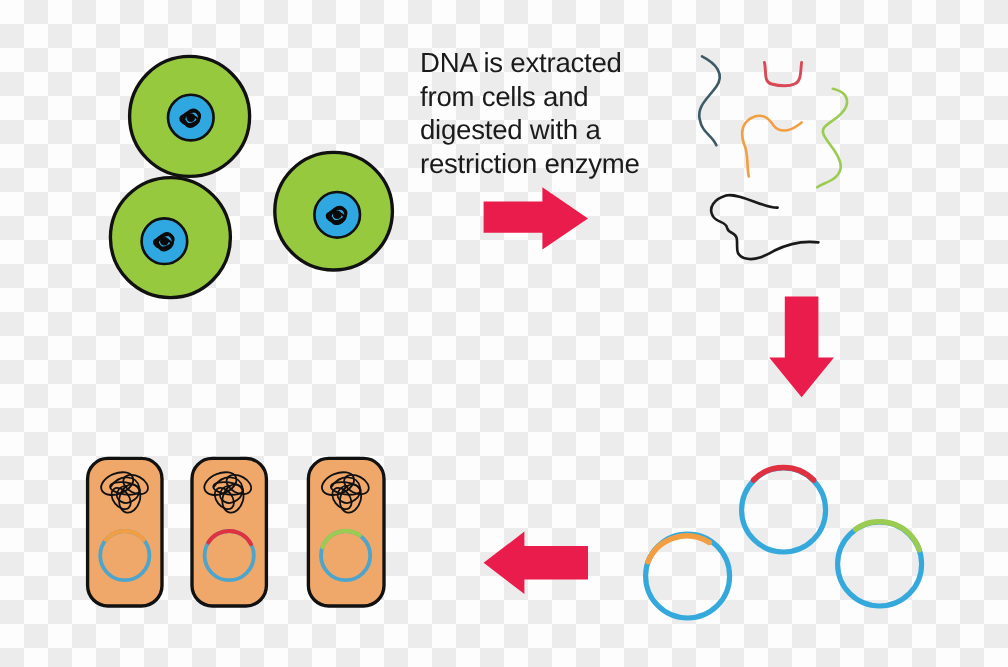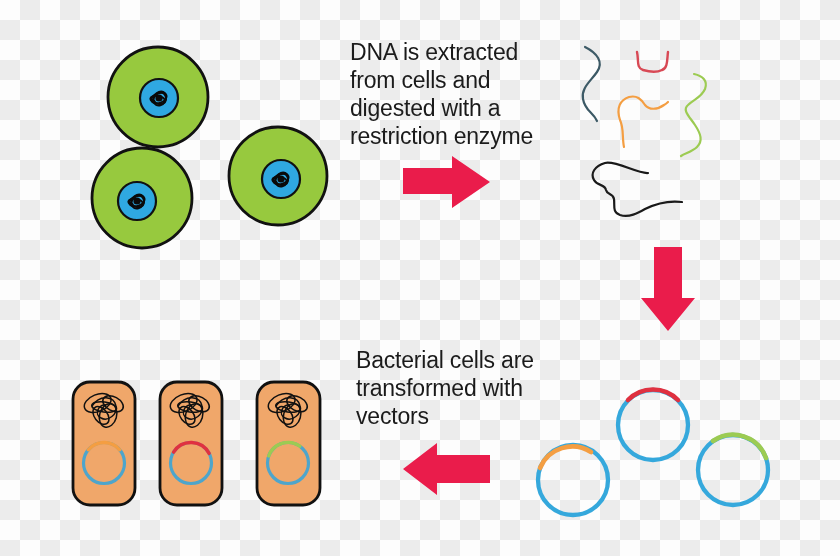--- a/index.html
+++ b/index.html
@@ -115,17 +115,14 @@
         <circle cx="288" cy="463" r="20.5" fill="none" stroke-width="3.2" stroke="#4EA5CB"></circle>
         <path d="M268.7,456 A20.5,20.5 0 0 1 299.8,446.2" fill="none" stroke-width="3.4" stroke-linecap="round" stroke="#9CCB52"></path>
       </g>
     </g>
   </svg>
 
   <div class="caption caption-1">DNA is extracted
 from cells and
 digested with a
 restriction enzyme</div>
-  <div class="caption caption-3">Bacterial cells are
-transformed with
-vectors</div>
 
 </div>
 
 </body></html>

